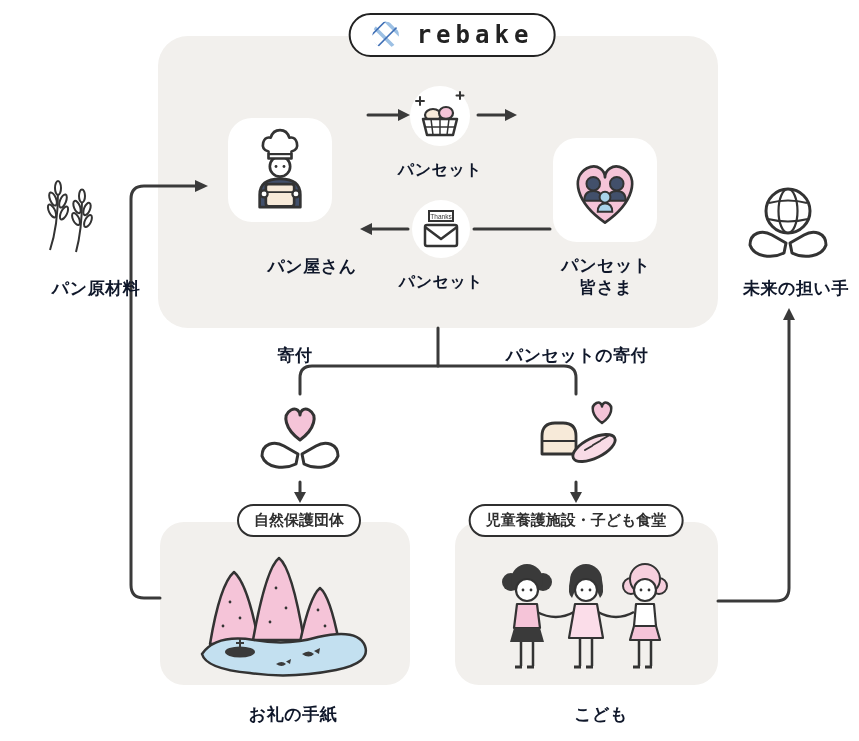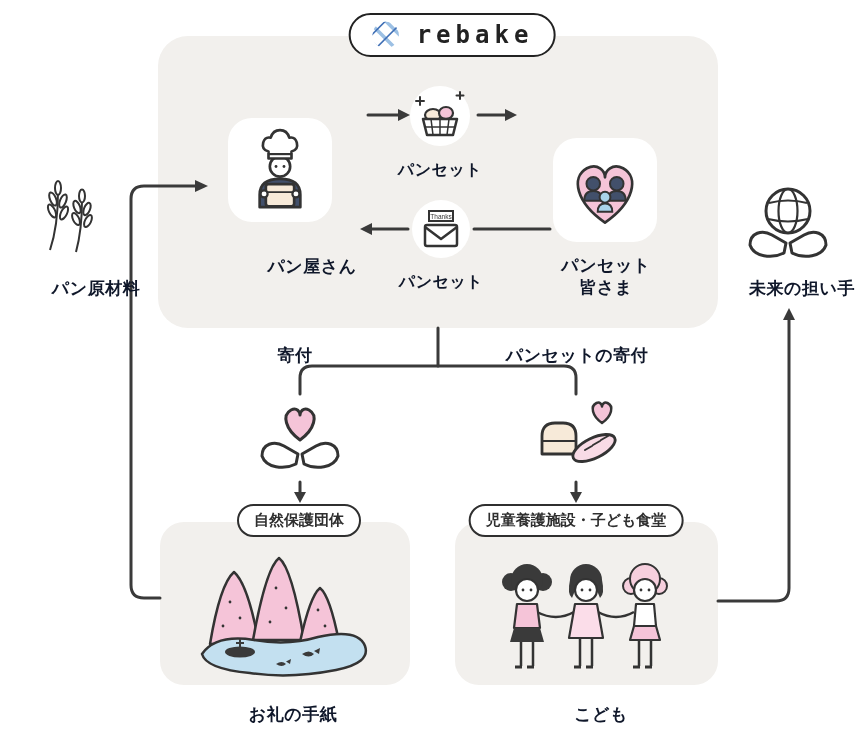--- a/index.html
+++ b/index.html
@@ -237,21 +237,21 @@
   </svg>
   <div class="lbl" style="left:56px;top:277px;margin-left:40px;">パン原材料</div>
 
   <svg class="icon-abs" style="left:742px;top:183px;" width="92" height="84" viewBox="0 0 92 84">
     <circle cx="46" cy="28" r="22" fill="#fff" stroke="#333" stroke-width="3"></circle>
     <ellipse cx="46" cy="28" rx="9.5" ry="22" fill="none" stroke="#333" stroke-width="2.2"></ellipse>
     <path d="M27 20 Q46 15 65 20 M26 36 Q46 41 66 36" fill="none" stroke="#333" stroke-width="2.2"></path>
     <path d="M8 62 C8 50 20 46 30 52 L44 60 L42 70 C30 76 12 74 8 62 Z" fill="#fff" stroke="#333" stroke-width="3" stroke-linejoin="round"></path>
     <path d="M84 62 C84 50 72 46 62 52 L48 60 L50 70 C62 76 80 74 84 62 Z" fill="#fff" stroke="#333" stroke-width="3" stroke-linejoin="round"></path>
   </svg>
-  <div class="lbl" style="left:796px;top:277px;margin-left:6px;">未来の担い手</div>
+  <div class="lbl" style="left:796px;top:277px;">未来の担い手</div>
 
   <div class="lbl" style="left:295px;top:344px;">寄付</div>
   <div class="lbl" style="left:577px;top:344px;">パンセットの寄付</div>
 
   <svg class="icon-abs" style="left:255px;top:396px;" width="90" height="82" viewBox="0 0 90 82">
     <path d="M45 44 C30 33 27 19 36 14 C42 11 45 16 45 19 C45 16 48 11 54 14 C63 19 60 33 45 44 Z" fill="#f5c4d8" stroke="#333" stroke-width="3" stroke-linejoin="round"></path>
     <path d="M7 60 C7 48 19 44 29 50 L43 58 L41 68 C29 74 11 72 7 60 Z" fill="#fff" stroke="#333" stroke-width="3" stroke-linejoin="round"></path>
     <path d="M83 60 C83 48 71 44 61 50 L47 58 L49 68 C61 74 79 72 83 60 Z" fill="#fff" stroke="#333" stroke-width="3" stroke-linejoin="round"></path>
   </svg>
 

